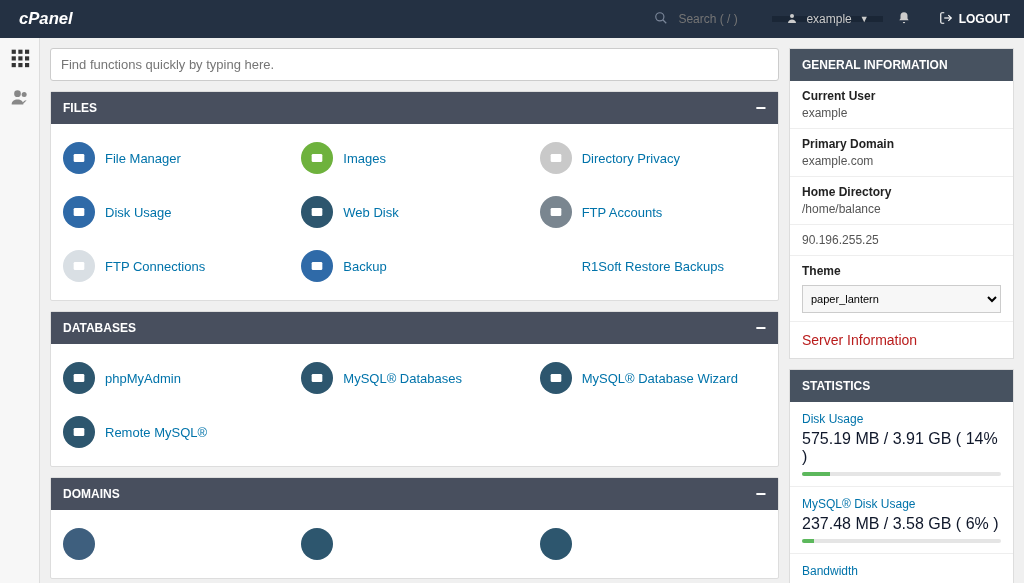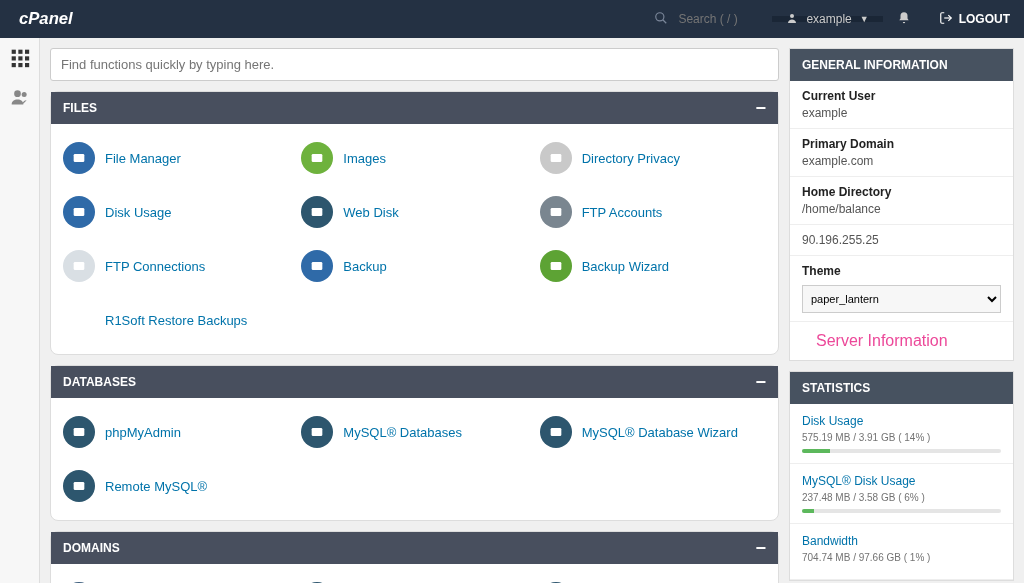--- a/index.html
+++ b/index.html
@@ -13,39 +13,39 @@
 .user-box{background:#1a2636;display:flex;align-items:center;padding:0 14px;height:100%;gap:8px;color:#ccc;font-size:12px}
 .bell-box{display:flex;align-items:center;padding:0 14px;height:100%;color:#ccc}
 .logout-box{display:flex;align-items:center;padding:0 14px;height:100%;color:#fff;font-size:12px;font-weight:bold;gap:6px}
 .layout{display:flex}
 .left-rail{width:40px;background:#f7f7f7;padding-top:10px;display:flex;flex-direction:column;align-items:center;gap:14px;border-right:1px solid #ddd}
 .left-rail .rail-icon{color:#444;font-size:18px}
 .main{flex:1;padding:10px 10px;display:flex;gap:10px}
 .content{flex:1;display:flex;flex-direction:column;gap:10px}
 .search-bar{background:#fff;border:1px solid #ccc;border-radius:3px;padding:8px 10px}
 .search-bar input{width:100%;border:none;font-size:13px;color:#888;outline:none}
-.panel{background:#fff;border:1px solid #ddd;border-radius:8px}
+.panel{background:#fff;border:1px solid #ddd;border-radius:2px}
 .panel-header{background:#484f5e;color:#fff;font-size:12px;font-weight:bold;padding:9px 12px;display:flex;justify-content:space-between;align-items:center}
 .panel-header .collapse{font-size:18px;font-weight:bold;line-height:10px}
 .panel-body{padding:12px 8px;display:grid;grid-template-columns:repeat(3,1fr);gap:10px 4px}
 .app-item{display:flex;align-items:center;gap:10px;padding:6px 4px}
 .app-icon{width:32px;height:32px;border-radius:50%;display:flex;align-items:center;justify-content:center;flex-shrink:0}
 .app-label{color:#0073aa;font-size:13px}
 .sidebar{width:225px;display:flex;flex-direction:column;gap:10px}
 .side-panel{background:#fff;border:1px solid #ddd}
 .side-header{background:#475260;color:#fff;font-size:12px;font-weight:bold;padding:9px 12px}
 .side-row{padding:8px 12px;border-bottom:1px solid #eee}
 .side-row:last-child{border-bottom:none}
 .side-label{font-size:12px;font-weight:bold;color:#222;margin-bottom:3px}
 .side-value{font-size:12px;color:#555}
 .theme-select{width:100%;height:28px;margin-top:4px;border:1px solid #ccc;background:#f7f7f7;font-size:11px;padding:0 4px}
-.side-link{color:#ec4899;font-size:16px;padding:10px 26px;display:block}
+.side-link{color:#b91c1c;font-size:14px;padding:10px 12px;display:block}
 .stat-row{padding:10px 12px;border-bottom:1px solid #eee}
 .stat-label{color:#0073aa;font-size:12px;margin-bottom:4px}
-.stat-value{font-size:10px;color:#737373;margin-bottom:6px}
+.stat-value{font-size:16px;color:#0f172a;margin-bottom:6px}
 .progress{height:4px;background:#e5e5e5;border-radius:2px;overflow:hidden}
 .progress-bar{height:100%;background:#5cb85c}
 </style>
 </head>
 <body>
 
 <div class="header">
   <div class="logo">
     <svg viewBox="0 0 120 24" width="110" fill="#fff">
         <text x="0" y="18" font-size="20" font-style="italic" font-weight="bold" fill="#fff">cPanel</text>
@@ -184,28 +184,20 @@
             </div>
             <div class="app-item">
               <div class="app-icon" style="background: rgb(47, 106, 168);">
                 <svg width="16" height="16" viewBox="0 0 24 24" fill="#fff">
                   <rect x="4" y="6" width="16" height="12" rx="2"></rect>
                 </svg>
               </div>
               <span class="app-label">Backup</span>
             </div>
             <div class="app-item">
-              <div class="app-icon" style="background: rgb(93, 163, 52);">
-                <svg width="16" height="16" viewBox="0 0 24 24" fill="#fff">
-                  <rect x="4" y="6" width="16" height="12" rx="2"></rect>
-                </svg>
-              </div>
-              <span class="app-label">Backup Wizard</span>
-            </div>
-            <div class="app-item">
               <div class="app-icon" style="background: transparent; visibility: hidden;">
                 <svg width="16" height="16" viewBox="0 0 24 24" fill="#fff">
                   <rect x="4" y="6" width="16" height="12" rx="2"></rect>
                 </svg>
               </div>
               <span class="app-label">R1Soft Restore Backups</span>
             </div>
           </div>
       </div>
 

